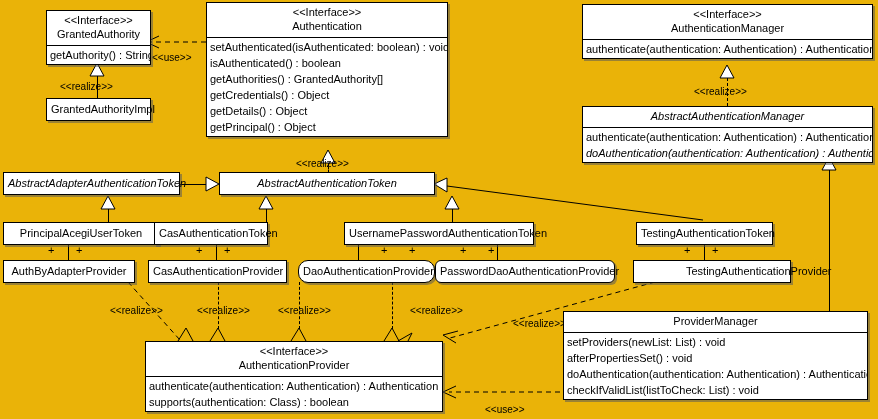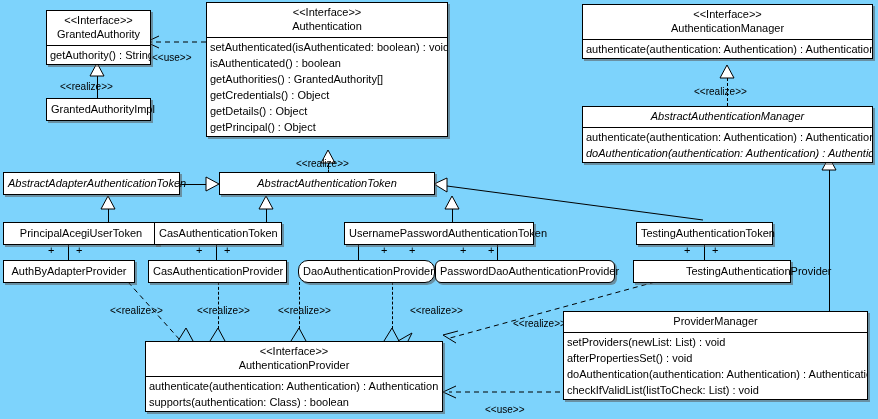--- a/index.html
+++ b/index.html
@@ -4,21 +4,21 @@
 <style>
   html, body {
     margin: 0;
     padding: 0;
     background: #ececec;
   }
   #canvas {
     position: relative;
     width: 878px;
     height: 419px;
-    background: #7dd3fc;
+    background: #eab308;
     overflow: hidden;
     font-family: "Liberation Sans", sans-serif;
   }
   
   .umlbox {
     position: absolute;
     background: #ffffff;
     border: 1px solid #000000;
     box-sizing: border-box;
     box-shadow: 2px 2px 0 0 rgba(90,90,90,0.55);
@@ -223,21 +223,21 @@
   </div>
 
   <div class="umlbox" style="left:219px; top:172px; width:216px;">
     <div class="simple italic">AbstractAuthenticationToken</div>
   </div>
 
   <div class="umlbox" style="left:3px; top:222px; width:156px;">
     <div class="simple">PrincipalAcegiUserToken</div>
   </div>
 
-  <div class="umlbox" style="left:154px; top:222px; width:128px;">
+  <div class="umlbox" style="left:154px; top:222px; width:114px;">
     <div class="simple">CasAuthenticationToken</div>
   </div>
 
   <div class="umlbox" style="left:344px; top:222px; width:190px;">
     <div class="simple">UsernamePasswordAuthenticationToken</div>
   </div>
 
   <div class="umlbox" style="left:636px; top:222px; width:137px;">
     <div class="simple">TestingAuthenticationToken</div>
   </div>

